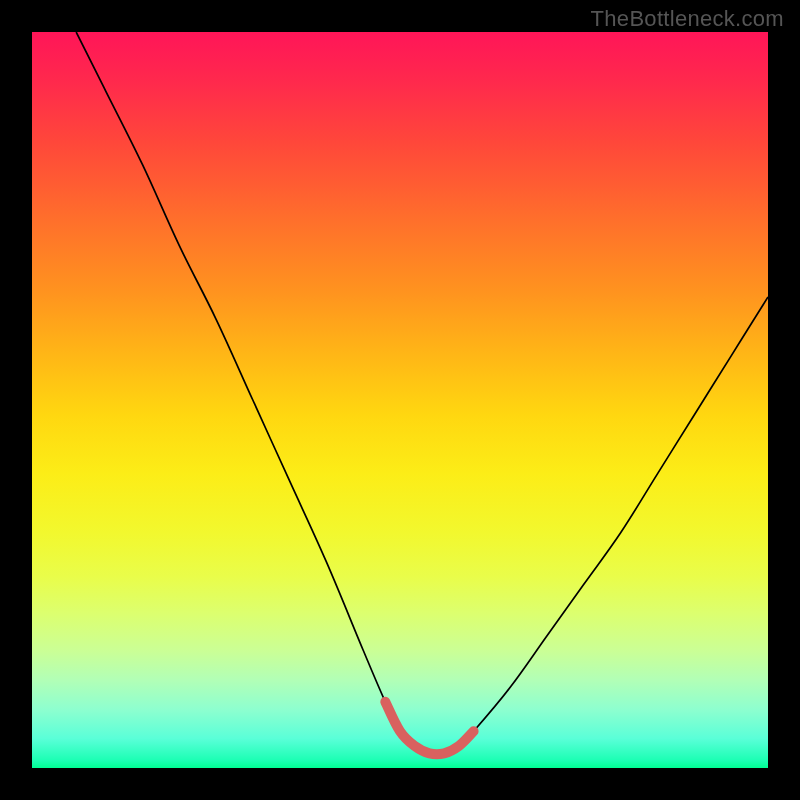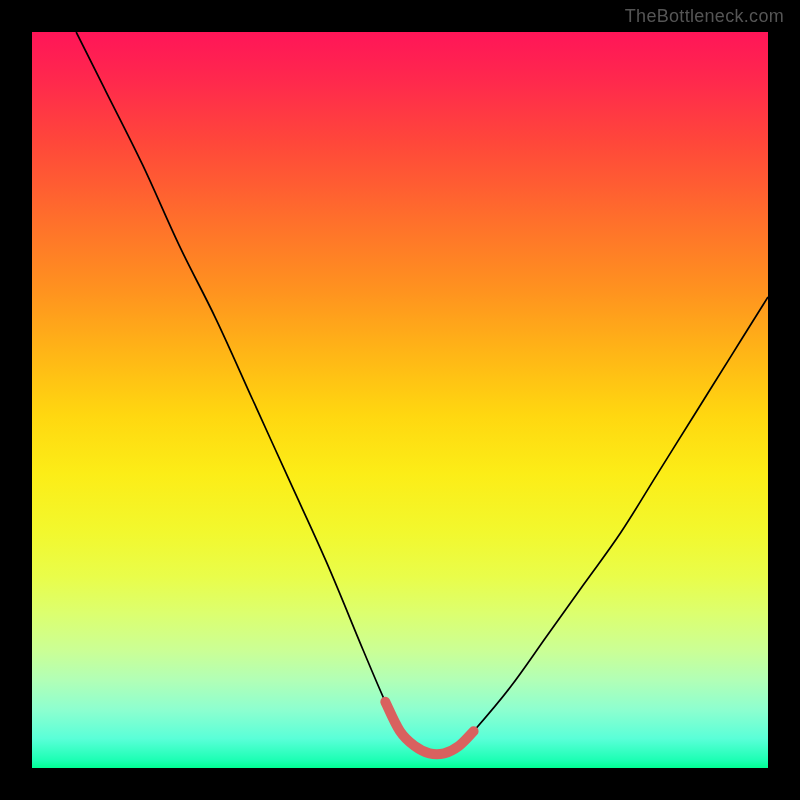--- a/index.html
+++ b/index.html
@@ -10,21 +10,21 @@
     background: #000;
     overflow: hidden;
     position: relative;
     font-family: Arial, sans-serif;
   }
   .watermark {
     position: absolute;
     top: 6px;
     right: 16px;
     color: #555;
-    font-size: 18px;
+    font-size: 22px;
     font-weight: 500;
     z-index: 10;
     letter-spacing: 0.3px;
   }
   .plot-area {
     position: absolute;
     left: 32px;
     top: 32px;
     width: 736px;
     height: 736px;

